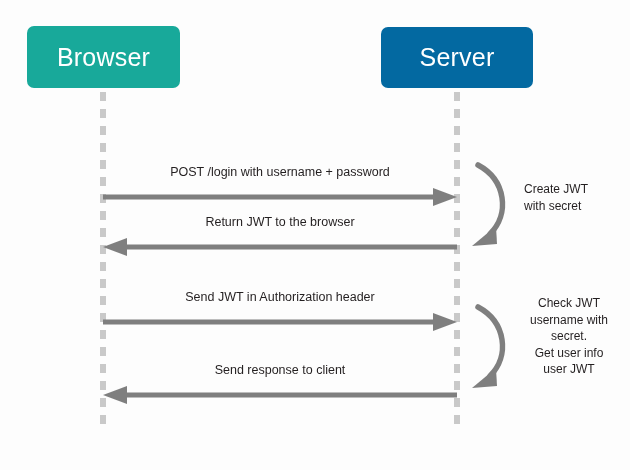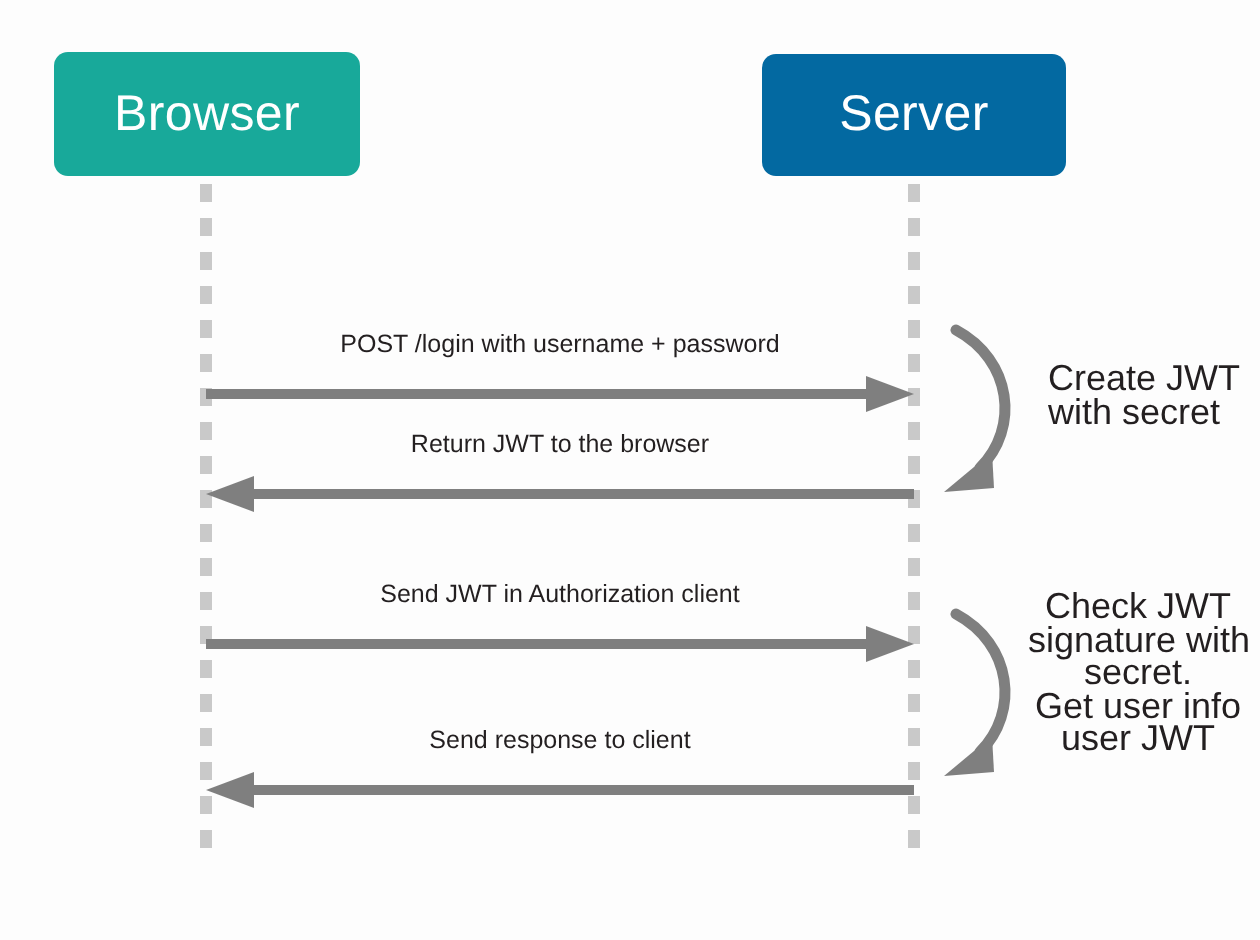--- a/index.html
+++ b/index.html
@@ -112,21 +112,21 @@
   }
   .selfloop-arc {
     position: absolute;
     left: 0;
     top: 0;
     width: 52px;
     height: 92px;
   }
   .selfloop-note {
     position: absolute;
-    font-size: 18px;
+    font-size: 12px;
     color: #231f20;
     line-height: 16.5px;
     white-space: nowrap;
   }
 
   #selfloop-create { left: 466px; top: 158px; }
   #selfloop-create .selfloop-note {
     left: 58px;
     top: 23px;
     text-align: left;
@@ -166,21 +166,21 @@
 
   <div class="message-row" id="message-row-2">
     <div class="message-label">Return JWT to the browser</div>
     <svg class="message-arrow" viewBox="0 0 354 22" preserveAspectRatio="none">
       <line x1="22" y1="11" x2="354" y2="11" stroke="#7f7f7f" stroke-width="5"></line>
       <polygon points="24,2 0,11 24,20" fill="#7f7f7f"></polygon>
     </svg>
   </div>
 
   <div class="message-row" id="message-row-3">
-    <div class="message-label">Send JWT in Authorization client</div>
+    <div class="message-label">Send JWT in Authorization header</div>
     <svg class="message-arrow" viewBox="0 0 354 22" preserveAspectRatio="none">
       <line x1="0" y1="11" x2="332" y2="11" stroke="#7f7f7f" stroke-width="5"></line>
       <polygon points="330,2 354,11 330,20" fill="#7f7f7f"></polygon>
     </svg>
   </div>
 
   <div class="message-row" id="message-row-4">
     <div class="message-label">Send response to client</div>
     <svg class="message-arrow" viewBox="0 0 354 22" preserveAspectRatio="none">
       <line x1="22" y1="11" x2="354" y2="11" stroke="#7f7f7f" stroke-width="5"></line>
@@ -199,20 +199,20 @@
     </div>
   </div>
 
   <div class="selfloop" id="selfloop-check">
     <svg class="selfloop-arc" viewBox="0 0 52 92">
       <path d="M 12 7 C 40 22, 44 56, 24 76" fill="none" stroke="#7f7f7f" stroke-width="5.5" stroke-linecap="round"></path>
       <polygon points="30,68 6,88 31,86" fill="#7f7f7f"></polygon>
     </svg>
     <div class="selfloop-note">
       <div>Check JWT</div>
-      <div>signature with</div>
+      <div>username with</div>
       <div>secret.</div>
       <div>Get user info</div>
       <div>user JWT</div>
     </div>
   </div>
 
 </div>
 
 </body></html>

